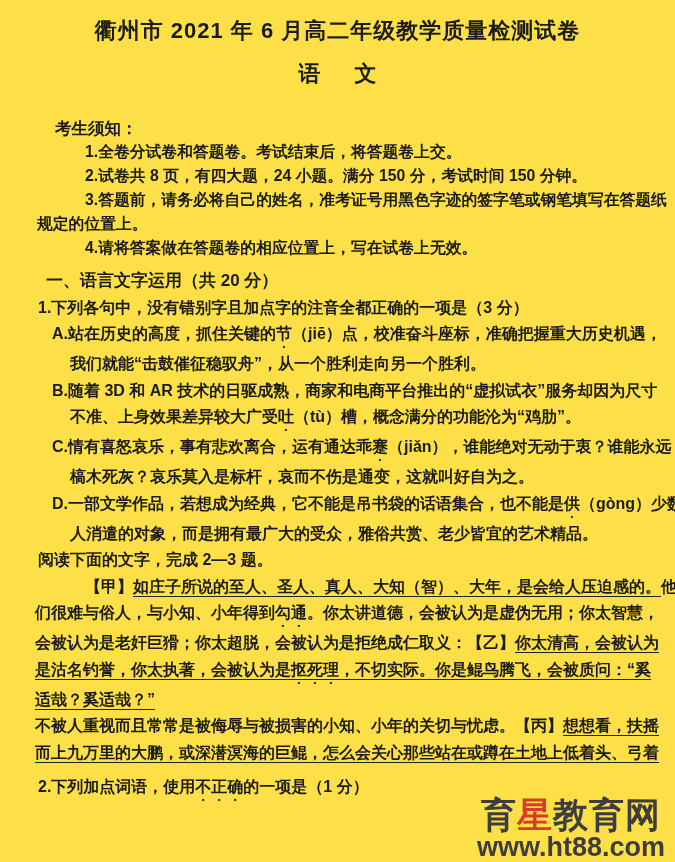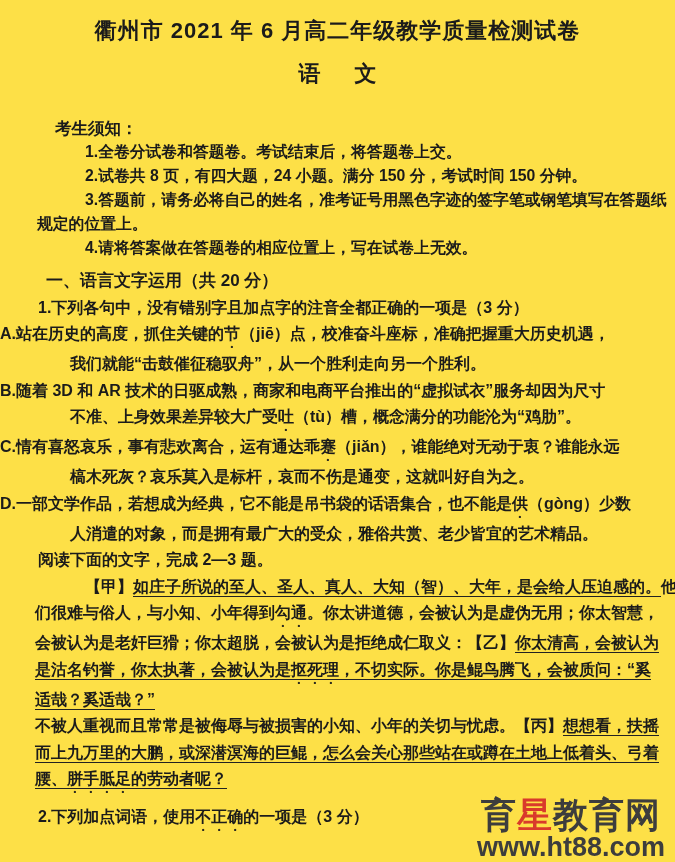--- a/index.html
+++ b/index.html
@@ -38,21 +38,21 @@
     font-size:16px;
     line-height:26.5px;
     white-space:nowrap;
   }
   .notice .tline { line-height:24px; font-size:15.8px; }
   .n  { margin-left:85px; }
   .nw { margin-left:37px; }
   .body { margin-top:8px; }
   .sec  { margin-left:46px; font-size:17px; }
   .q    { margin-left:38px; }
-  .opt  { }
+  .opt  { margin-left:52px; }
   .optc { margin-left:70px; }
   .pf   { margin-left:85px; }
   .p    { margin-left:35px; }
   .q2   { margin-top:8px; }
   .ul {
     border-bottom:1.6px solid #222;
     padding-bottom:1px;
   }
   .dots {
     -webkit-text-emphasis:filled dot #1b1b1b;
@@ -113,22 +113,21 @@
       <div class="tline opt"><span>D.一部文学作品，若想成为经典，它不能是吊书袋的话语集合，也不能是</span><span class="dots">供</span><span>（gòng）少数</span></div>
       <div class="tline optc"><span>人消遣的对象，而是拥有最广大的受众，雅俗共赏、老少皆宜的艺术精品。</span></div>
       <div class="tline q"><span>阅读下面的文字，完成 2—3 题。</span></div>
       <div class="tline pf"><span>【甲】</span><span class="ul">如庄子所说的至人、圣人、真人、大知（智）、大年，是会给人压迫感的。</span><span>他</span></div>
       <div class="tline p"><span>们很难与俗人，与小知、小年得到</span><span class="dots">勾通</span><span>。你太讲道德，会被认为是虚伪无用；你太智慧，</span></div>
       <div class="tline p"><span>会被认为是老奸巨猾；你太超脱，会被认为是拒绝成仁取义：【乙】</span><span class="ul">你太清高，会被认为</span></div>
       <div class="tline p"><span class="ul">是沽名钓誉，你太执著，会被认为是</span><span class="ul dots">抠死理</span><span class="ul">，不切实际。你是鲲鸟腾飞，会被质问：“奚</span></div>
       <div class="tline p"><span class="ul">适哉？奚适哉？”</span></div>
       <div class="tline p"><span>不被人重视而且常常是被侮辱与被损害的小知、小年的关切与忧虑。【丙】</span><span class="ul">想想看，扶摇</span></div>
       <div class="tline p"><span class="ul">而上九万里的大鹏，或深潜溟海的巨鲲，怎么会关心那些站在或蹲在土地上低着头、弓着</span></div>
-      <div class="tline p"><span class="ul">腰、</span><span class="ul dots">胼手胝足</span><span class="ul">的劳动者呢？</span></div>
-      <div class="tline q q2"><span>2.下列加点词语，使用</span><span class="dots">不正确</span><span>的一项是（3 分）</span></div>
+      <div class="tline q q2"><span>2.下列加点词语，使用</span><span class="dots">不正确</span><span>的一项是（1 分）</span></div>
     </div>
 
   <div class="watermark">
     <div class="wm-cn" style="color: rgb(61, 61, 61);">
       <span>育</span><span class="wm-red" style="color: rgb(217, 58, 43);">星</span><span>教育网</span>
     </div>
     <div class="wm-url" style="color: rgb(61, 61, 61);">www.ht88.com</div>
   </div>
 
 </div>

